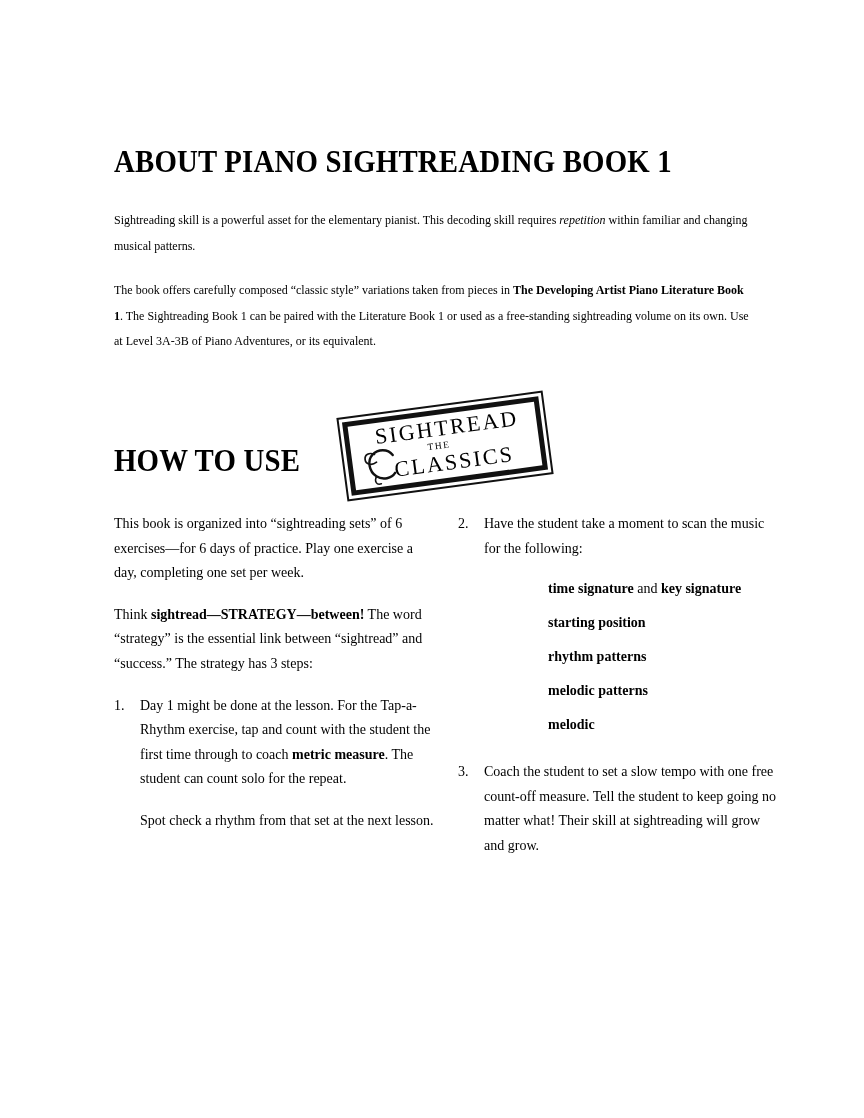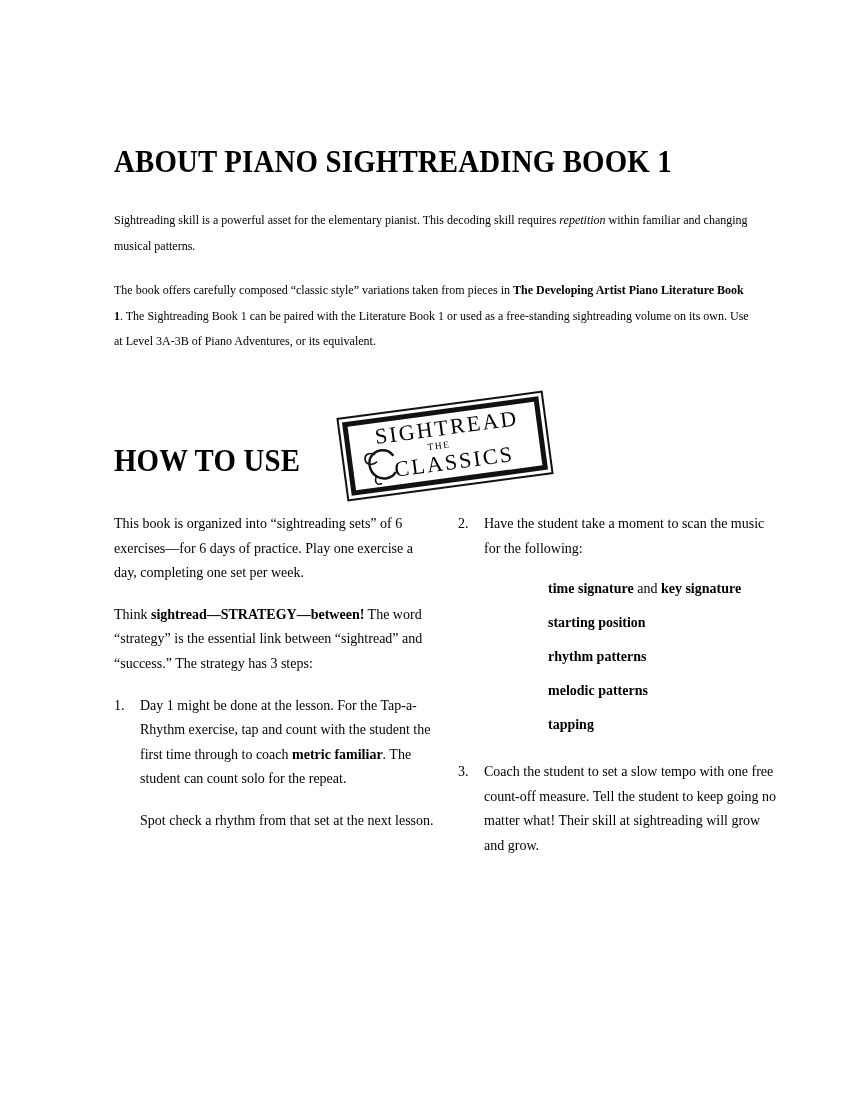--- a/index.html
+++ b/index.html
@@ -213,37 +213,37 @@
   </div>
 
   <div class="col col-left">
 
     <p class="para">This book is organized into “sightreading sets” of 6 exercises—for 6 days of practice. Play one exercise a day, completing one set per week.</p>
 
     <p class="para"><span>Think </span><b class="bld">sightread—STRATEGY—between!</b><span> The word “strategy” is the essential link between “sightread” and “success.” The strategy has 3 steps:</span></p>
 
     <div class="num-item">
       <span class="num">1.</span>
-      <div class="sub"><span>Day 1 might be done at the lesson. For the Tap-a-Rhythm exercise, tap and count with the student the first time through to coach </span><b class="bld">metric familiar</b><span>. The student can count solo for the repeat.</span></div>
+      <div class="sub"><span>Day 1 might be done at the lesson. For the Tap-a-Rhythm exercise, tap and count with the student the first time through to coach </span><b class="bld">metric measure</b><span>. The student can count solo for the repeat.</span></div>
       <div class="sub">Spot check a rhythm from that set at the next lesson.</div>
     </div>
 
   </div>
 
   <div class="col col-right">
 
     <div class="num-item">
       <span class="num">2.</span>
       <div>Have the student take a moment to scan the music for the following:</div>
       <ul class="scan-list">
         <li><b>time signature</b><span class="reg"> and </span><b>key signature</b></li>
         <li><b>starting position</b></li>
         <li><b>rhythm patterns</b></li>
         <li><b>melodic patterns</b></li>
-        <li><b>tapping</b></li>
+        <li><b>melodic</b></li>
       </ul>
     </div>
 
     <div class="num-item" style="margin-top:24px;">
       <span class="num">3.</span>
       <div>Coach the student to set a slow tempo with one free count-off measure. Tell the student to keep going no matter what! Their skill at sightreading will grow and grow.</div>
     </div>
 
   </div>
 

